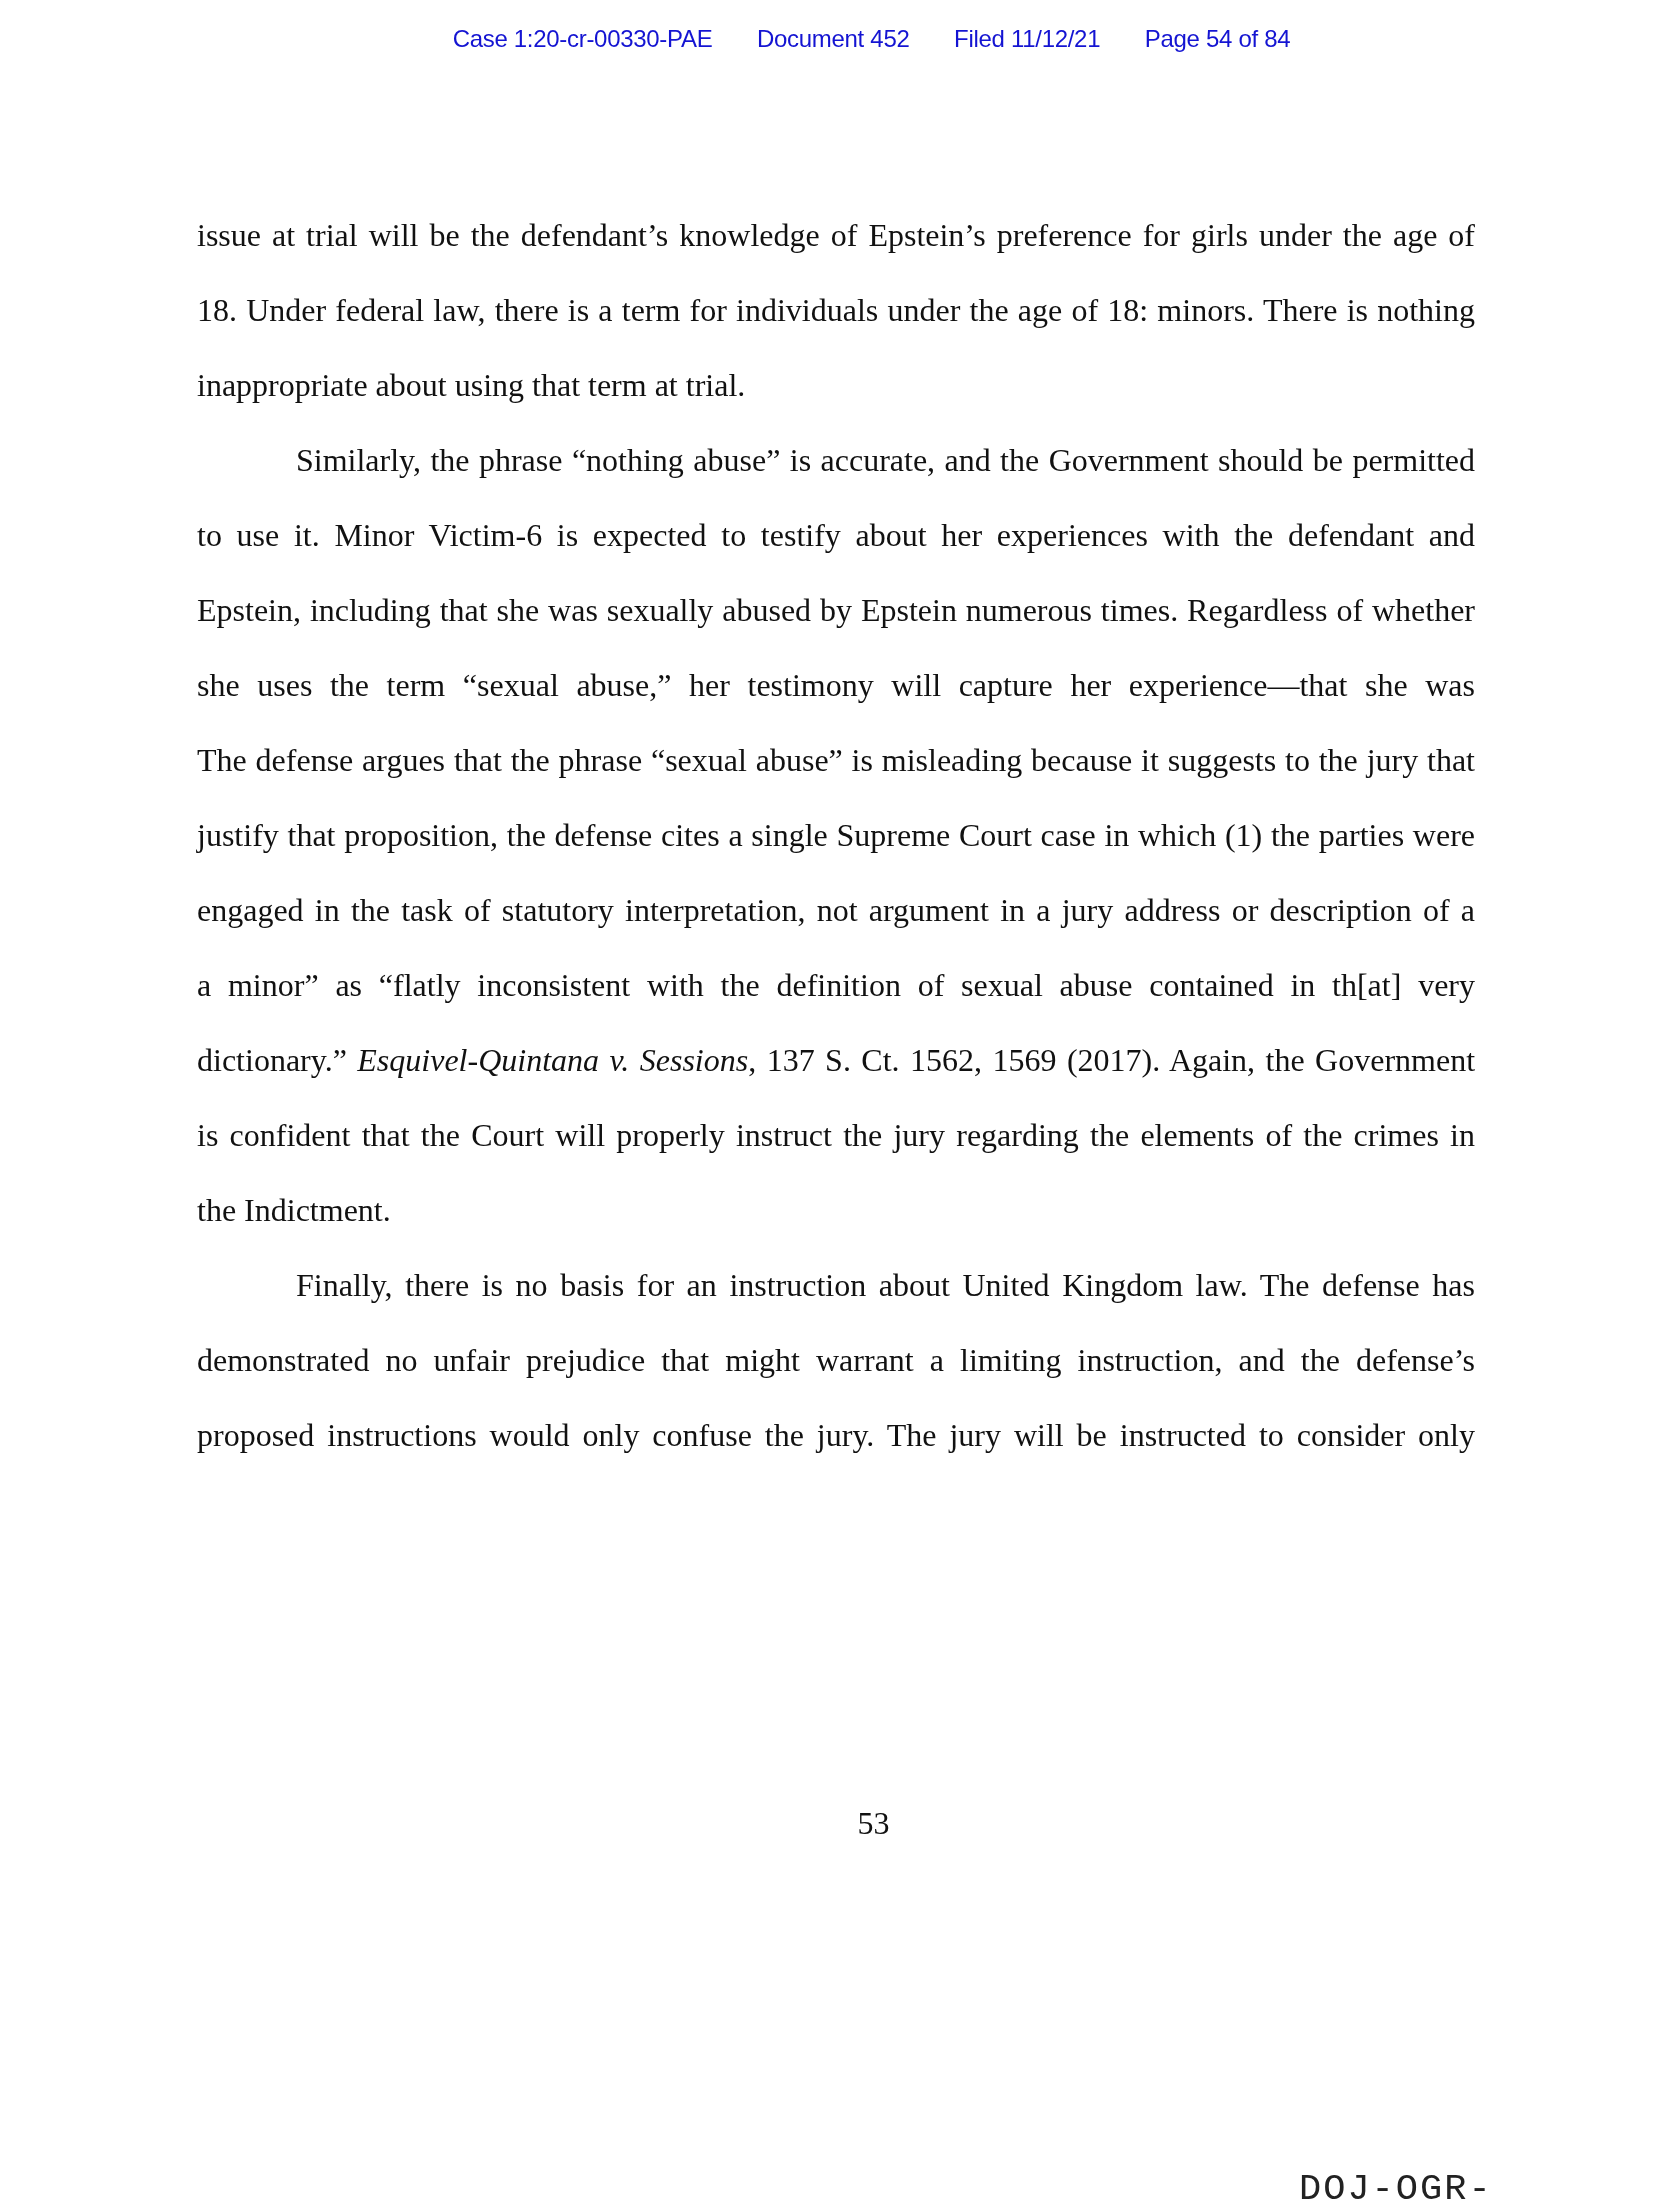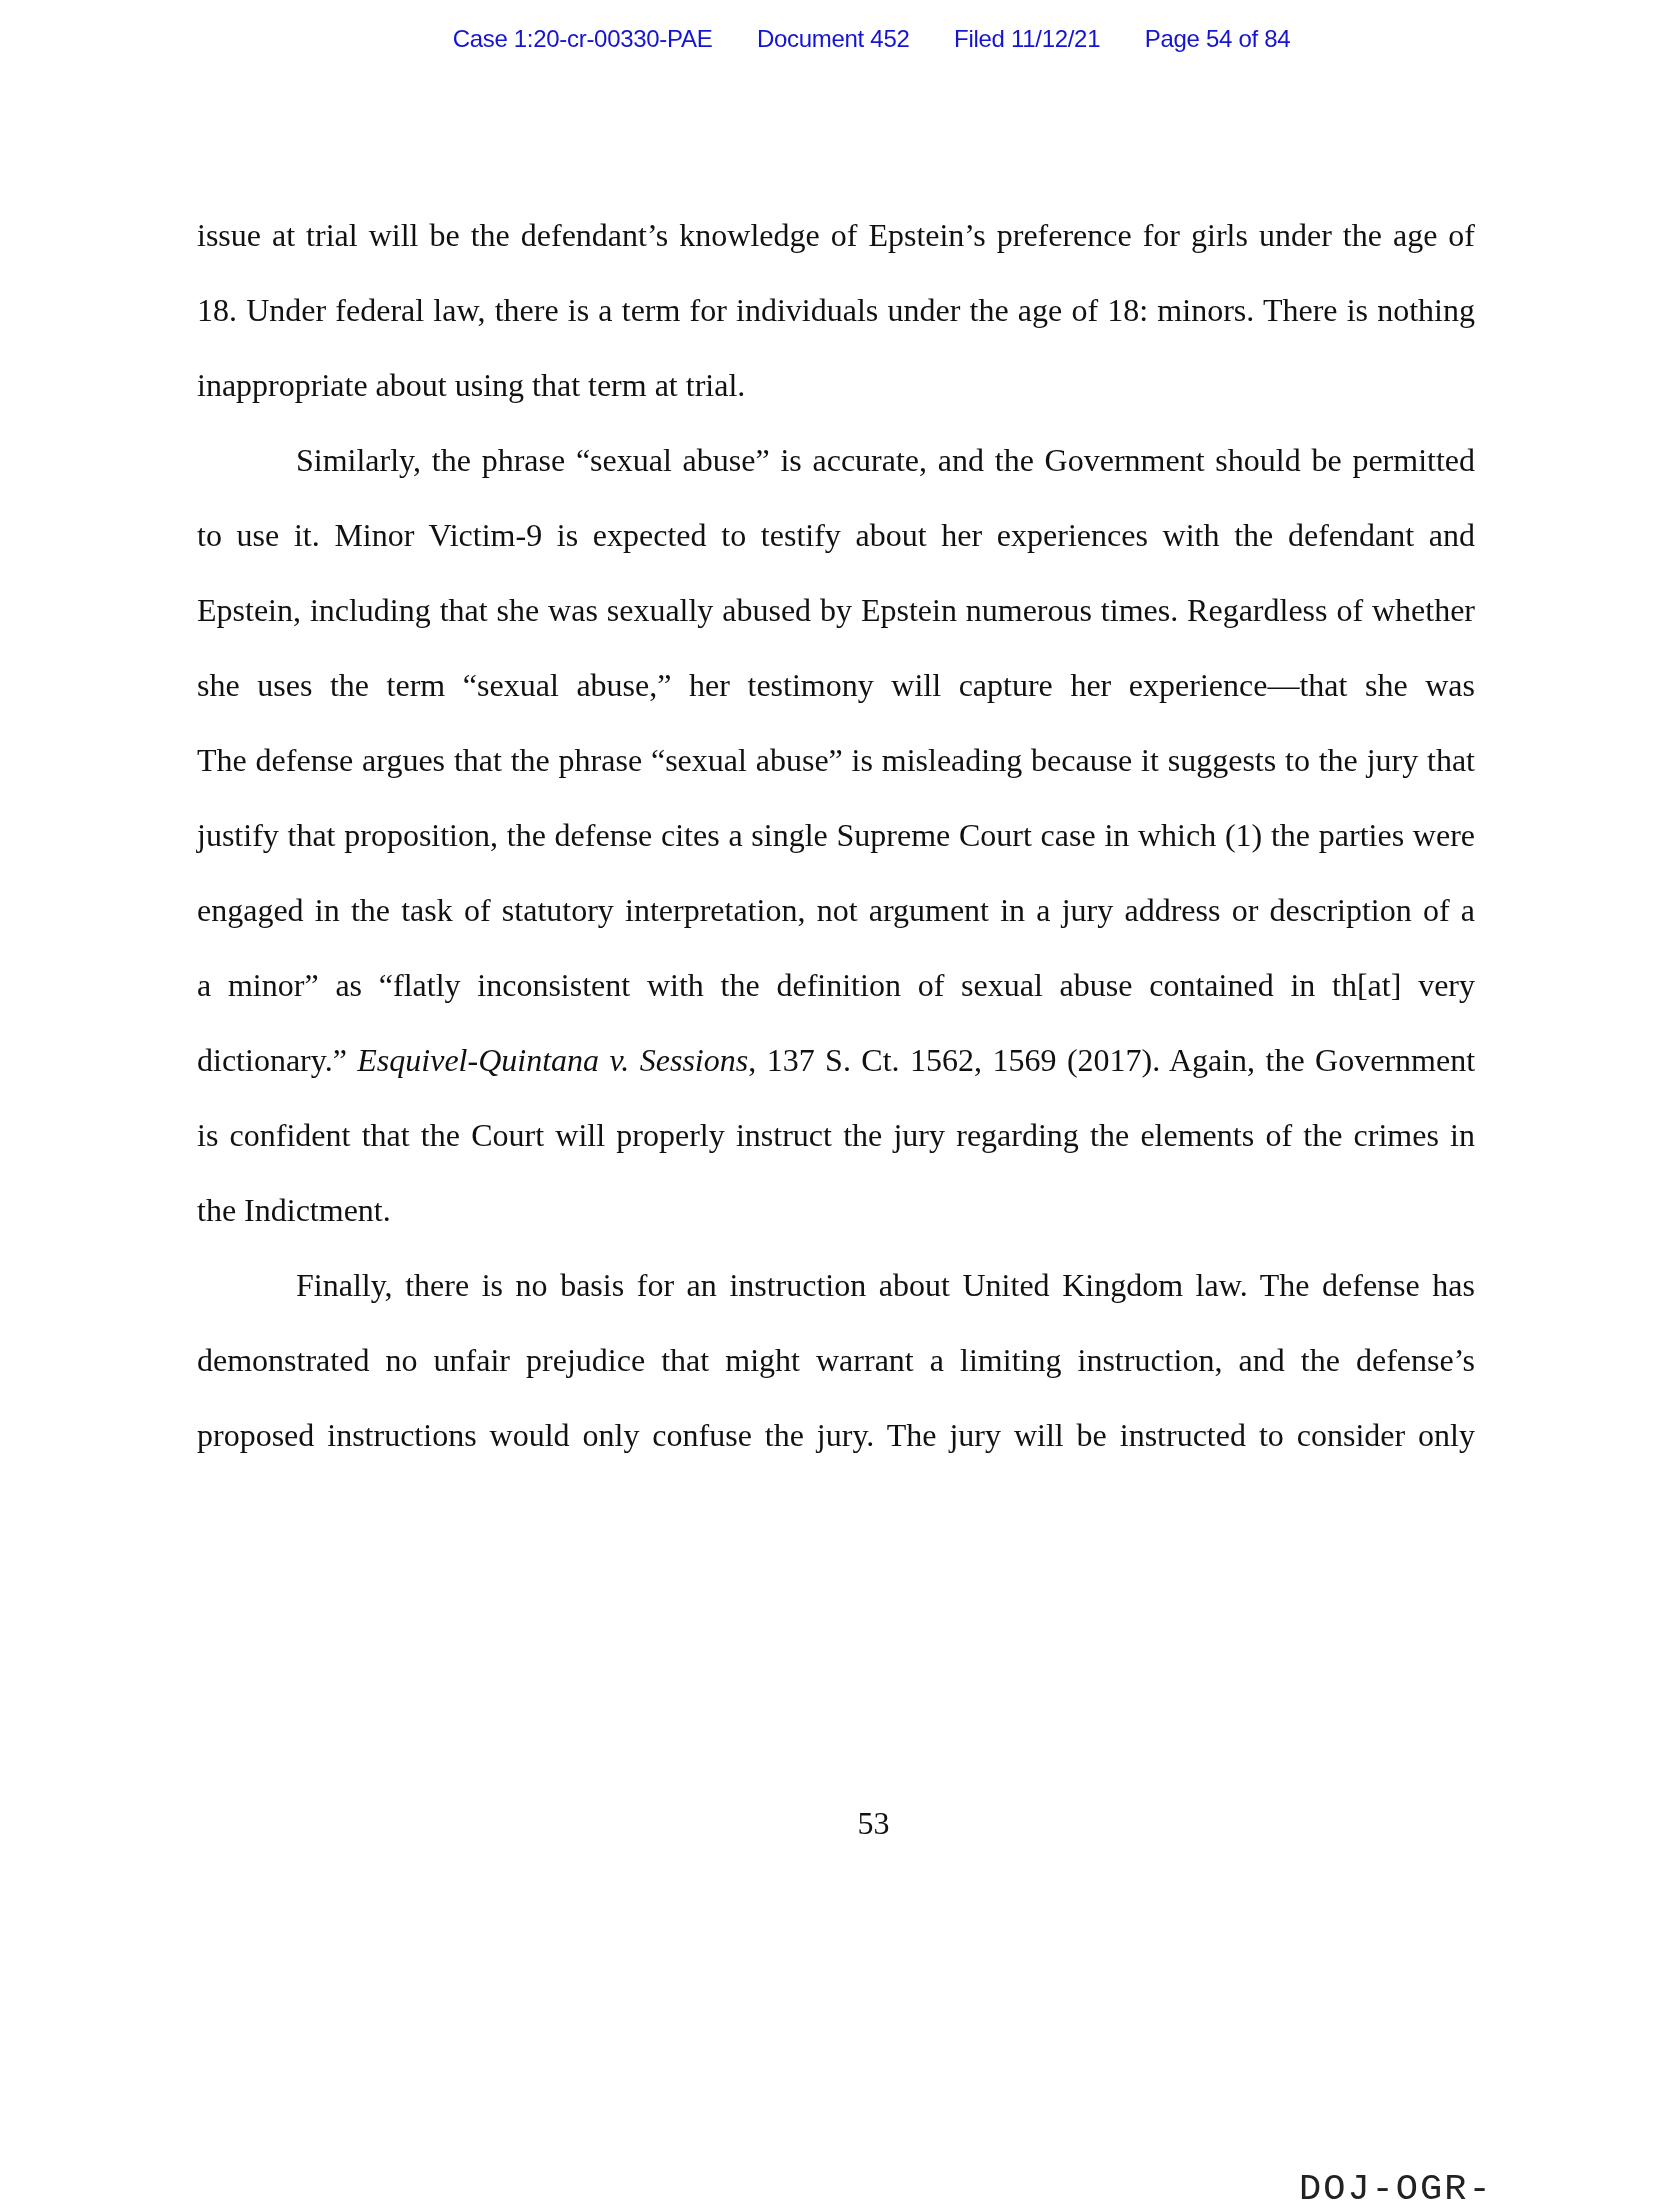--- a/index.html
+++ b/index.html
@@ -33,22 +33,22 @@
 <body>
 
 <div class="header"><span>Case 1:20-cr-00330-PAE</span><span>Document 452</span><span>Filed 11/12/21</span><span>Page 54 of 84</span></div>
 
 <div class="body-text">
 
   <span class="line">issue at trial will be the defendant’s knowledge of Epstein’s preference for girls under the age of</span>
   <span class="line">18.  Under federal law, there is a term for individuals under the age of 18: minors.  There is nothing</span>
   <span class="line last">inappropriate about using that term at trial.</span>
 
-  <span class="line indent">Similarly, the phrase “sexual abuse” is accurate, and the Government should be permitted</span>
-  <span class="line">to use it.  Minor Victim-9 is expected to testify about her experiences with the defendant and</span>
+  <span class="line indent">Similarly, the phrase “nothing abuse” is accurate, and the Government should be permitted</span>
+  <span class="line">to use it.  Minor Victim-6 is expected to testify about her experiences with the defendant and</span>
   <span class="line">Epstein, including that she was sexually abused by Epstein numerous times.  Regardless of whether</span>
   <span class="line">she uses the term “sexual abuse,” her testimony will capture her experience—that she was</span>
   <span class="line">The defense argues that the phrase “sexual abuse” is misleading because it suggests to the jury that</span>
   <span class="line">justify that proposition, the defense cites a single Supreme Court case in which (1) the parties were</span>
   <span class="line">engaged in the task of statutory interpretation, not argument in a jury address or description of a</span>
   <span class="line">a minor” as “flatly inconsistent with the definition of sexual abuse contained in th[at] very</span>
   <span class="line"><span>dictionary.”  </span><span class="it">Esquivel-Quintana v. Sessions</span><span>, 137 S. Ct. 1562, 1569 (2017).  Again, the Government</span></span>
   <span class="line">is confident that the Court will properly instruct the jury regarding the elements of the crimes in</span>
   <span class="line last">the Indictment.</span>
 

